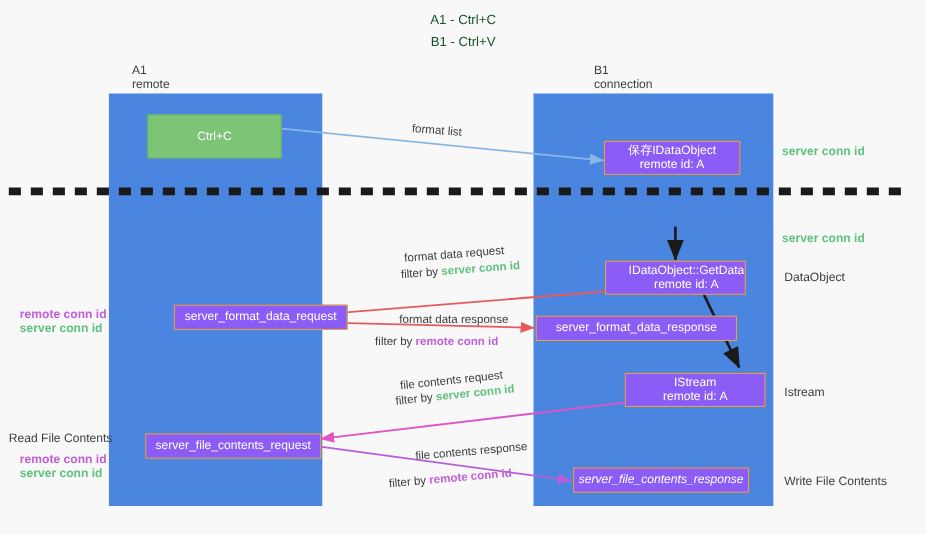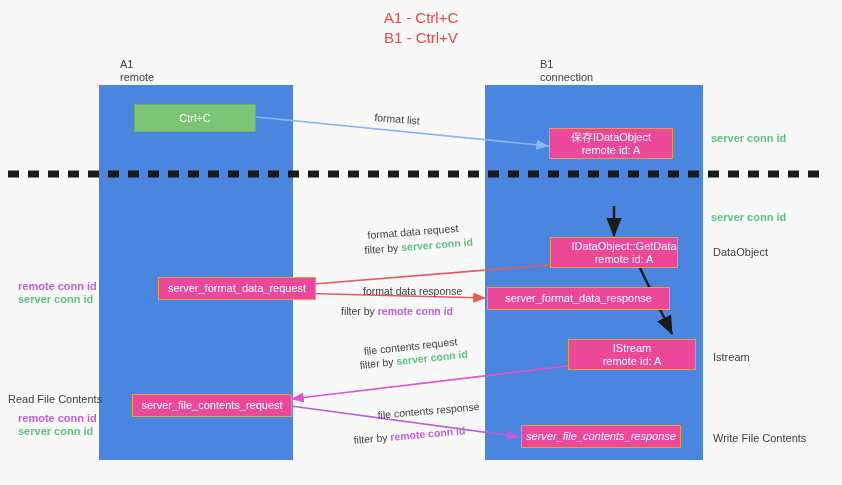--- a/index.html
+++ b/index.html
@@ -7,39 +7,39 @@
     width:842px;height:485px;
     background:#f8f8f8;
     font-family:"Liberation Sans","DejaVu Sans",sans-serif;
     overflow:hidden;
     position:relative;
   }
   #stage{position:absolute;left:0;top:0;width:842px;height:485px;}
 
   .title{
     position:absolute;left:0;top:8px;width:842px;
-    text-align:center;font-size:15px;color:#ef4444;line-height:20px;
+    text-align:center;font-size:12px;color:#14532d;line-height:20px;
     white-space:pre-line;
   }
 
   .colhead{
     position:absolute;font-size:11px;color:#3c4043;
     line-height:13px;white-space:pre-line;
   }
 
   .lane{position:absolute;background:#4a86e0;}
 
   .box{
     position:absolute;box-sizing:border-box;
     display:flex;flex-direction:column;align-items:center;justify-content:center;
     color:#ffffff;font-size:11px;line-height:13px;text-align:center;
     white-space:pre-line;
   }
   .box.green{background:#7cc576;border:1px solid #6ab267;}
-  .box.orange{background:#ec4899;border:1px solid #e79e3c;text-align:center;}
+  .box.orange{background:#8b5cf6;border:1px solid #e79e3c;text-align:center;}
 
   .sidelabel{
     position:absolute;font-size:11px;line-height:14px;color:#3c4043;
     white-space:pre-line;
   }
   .green-t{color:#5fc27e;font-weight:bold;}
   .purple-t{color:#c05fd8;font-weight:bold;}
   .dark-t{color:#3c4043;}
 
   .arrowlabel{
@@ -92,21 +92,21 @@
 
     <line x1="673" y1="255" x2="289" y2="286" stroke="#e8595c" stroke-width="1.6" marker-end="url(#ah-red)"></line>
     <line x1="289" y1="293" x2="486" y2="298" stroke="#e8595c" stroke-width="1.6" marker-end="url(#ah-red)"></line>
 
     <line x1="660" y1="355" x2="291" y2="399" stroke="#e452c8" stroke-width="1.6" marker-end="url(#ah-magenta)"></line>
     <line x1="291" y1="406" x2="520" y2="437" stroke="#b65fd8" stroke-width="1.6" marker-end="url(#ah-purple)"></line>
 
     <line x1="8" y1="174" x2="826" y2="174" stroke="#1a1a1a" stroke-width="7" stroke-dasharray="11 9"></line>
   </svg>
 
-  <div class="box green" style="left:134px;top:104px;width:122px;height:28px;">Ctrl+C</div>
+  <div class="box green" style="left:134px;top:104px;width:122px;height:40px;">Ctrl+C</div>
 
   <div class="box orange" style="left:549px;top:128px;width:124px;height:31px;">保存IDataObject
 remote id: A</div>
 
 
   <div class="box orange" style="left:550px;top:237px;width:128px;height:31px;padding-left:20px;">IDataObject::GetData
 remote id: A</div>
 
   <div class="box orange" style="left:130px;top:277px;width:158px;height:23px;margin-left:28px;">server_format_data_request</div>
 

